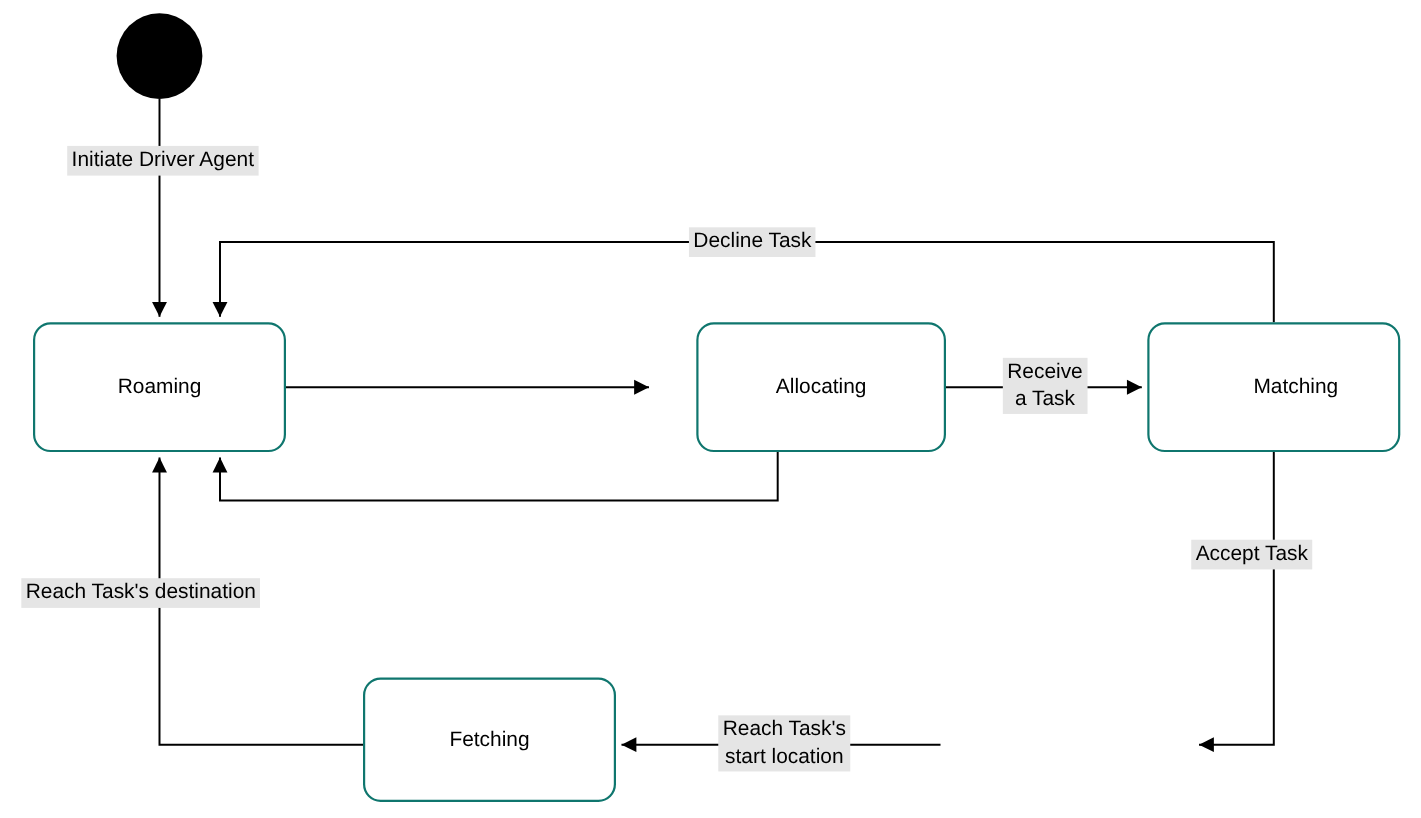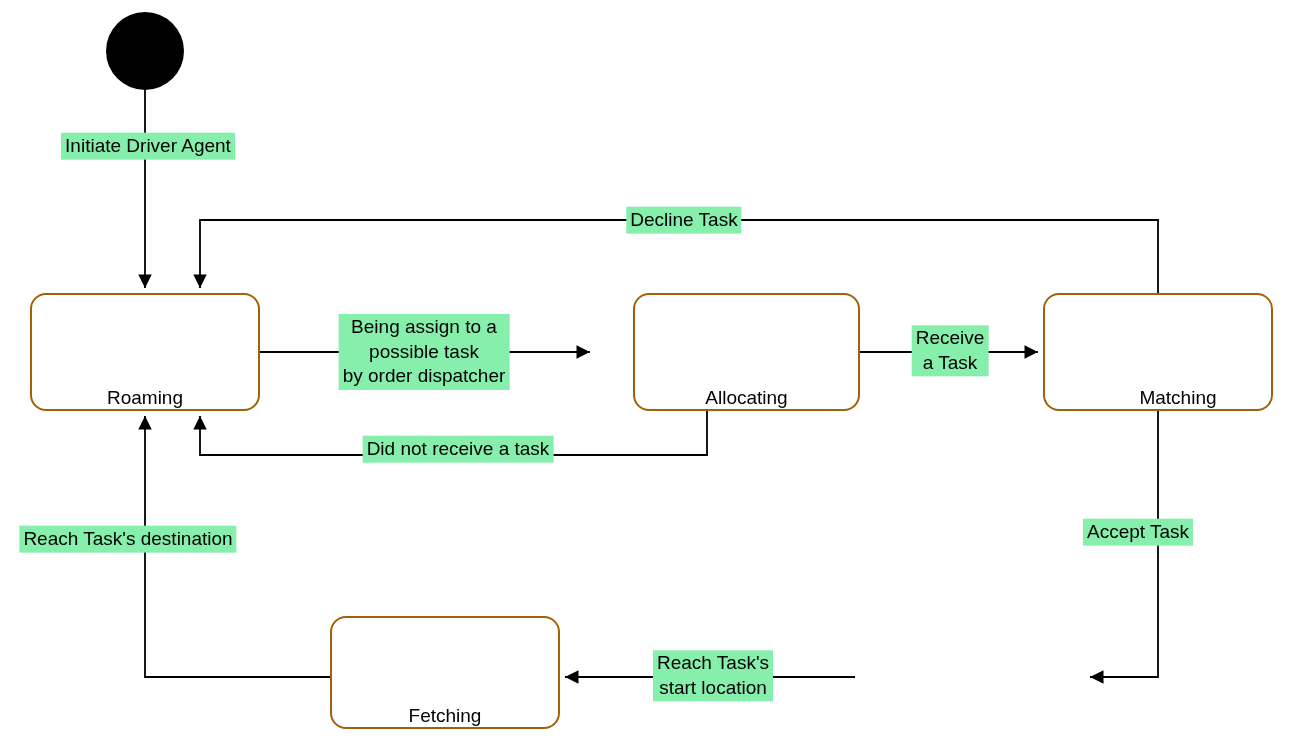--- a/index.html
+++ b/index.html
@@ -14,32 +14,32 @@
     overflow: hidden;
   }
   .edges-layer {
     position: absolute;
     left: 0; top: 0;
     width: 1292px; height: 744px;
   }
   .state {
     position: absolute;
     background: #ffffff;
-    border: 2px solid #a16207;
+    border: 2px solid #0f766e;
     border-radius: 16px;
     display: flex;
-    align-items: flex-end;
+    align-items: center;
     justify-content: center;
     font-size: 19px;
     text-align: center;
   }
   .edge-label {
     position: absolute;
     transform: translate(-50%, -50%);
-    background: #86efac;
+    background: #e5e5e5;
     padding: 1px 4px;
     font-size: 19px;
     line-height: 1.3;
     text-align: center;
     white-space: pre-line;
   }
 </style>
 </head>
 <body>
 
@@ -83,31 +83,27 @@
     <span>Matching</span>
   </div>
 
 
   <div class="state" style="left:330px; top:616px; width:230px; height:113px;">
     <span>Fetching</span>
   </div>
 
   <div class="edge-label" style="left:148px; top:146px;">Initiate Driver Agent</div>
 
-  <div class="edge-label" style="left:424px; top:352px;">Being assign to a
-possible task
-by order dispatcher</div>
 
   <div class="edge-label" style="left:906px; top:351px;margin-left:44px;">Receive
 a Task</div>
 
   <div class="edge-label" style="left:673px; top:220px;margin-left:11px;">Decline Task</div>
 
-  <div class="edge-label" style="left:458px; top:449px;">Did not receive a task</div>
 
-  <div class="edge-label" style="left:1138px; top:532px;text-align:center;">Accept Task</div>
+  <div class="edge-label" style="left:1138px; top:504px;text-align:center;">Accept Task</div>
 
   <div class="edge-label" style="left:713px; top:676px;">Reach Task's
 start location</div>
 
   <div class="edge-label" style="left:128px; top:539px;">Reach Task's destination</div>
 
 </div>
 
 </body></html>

